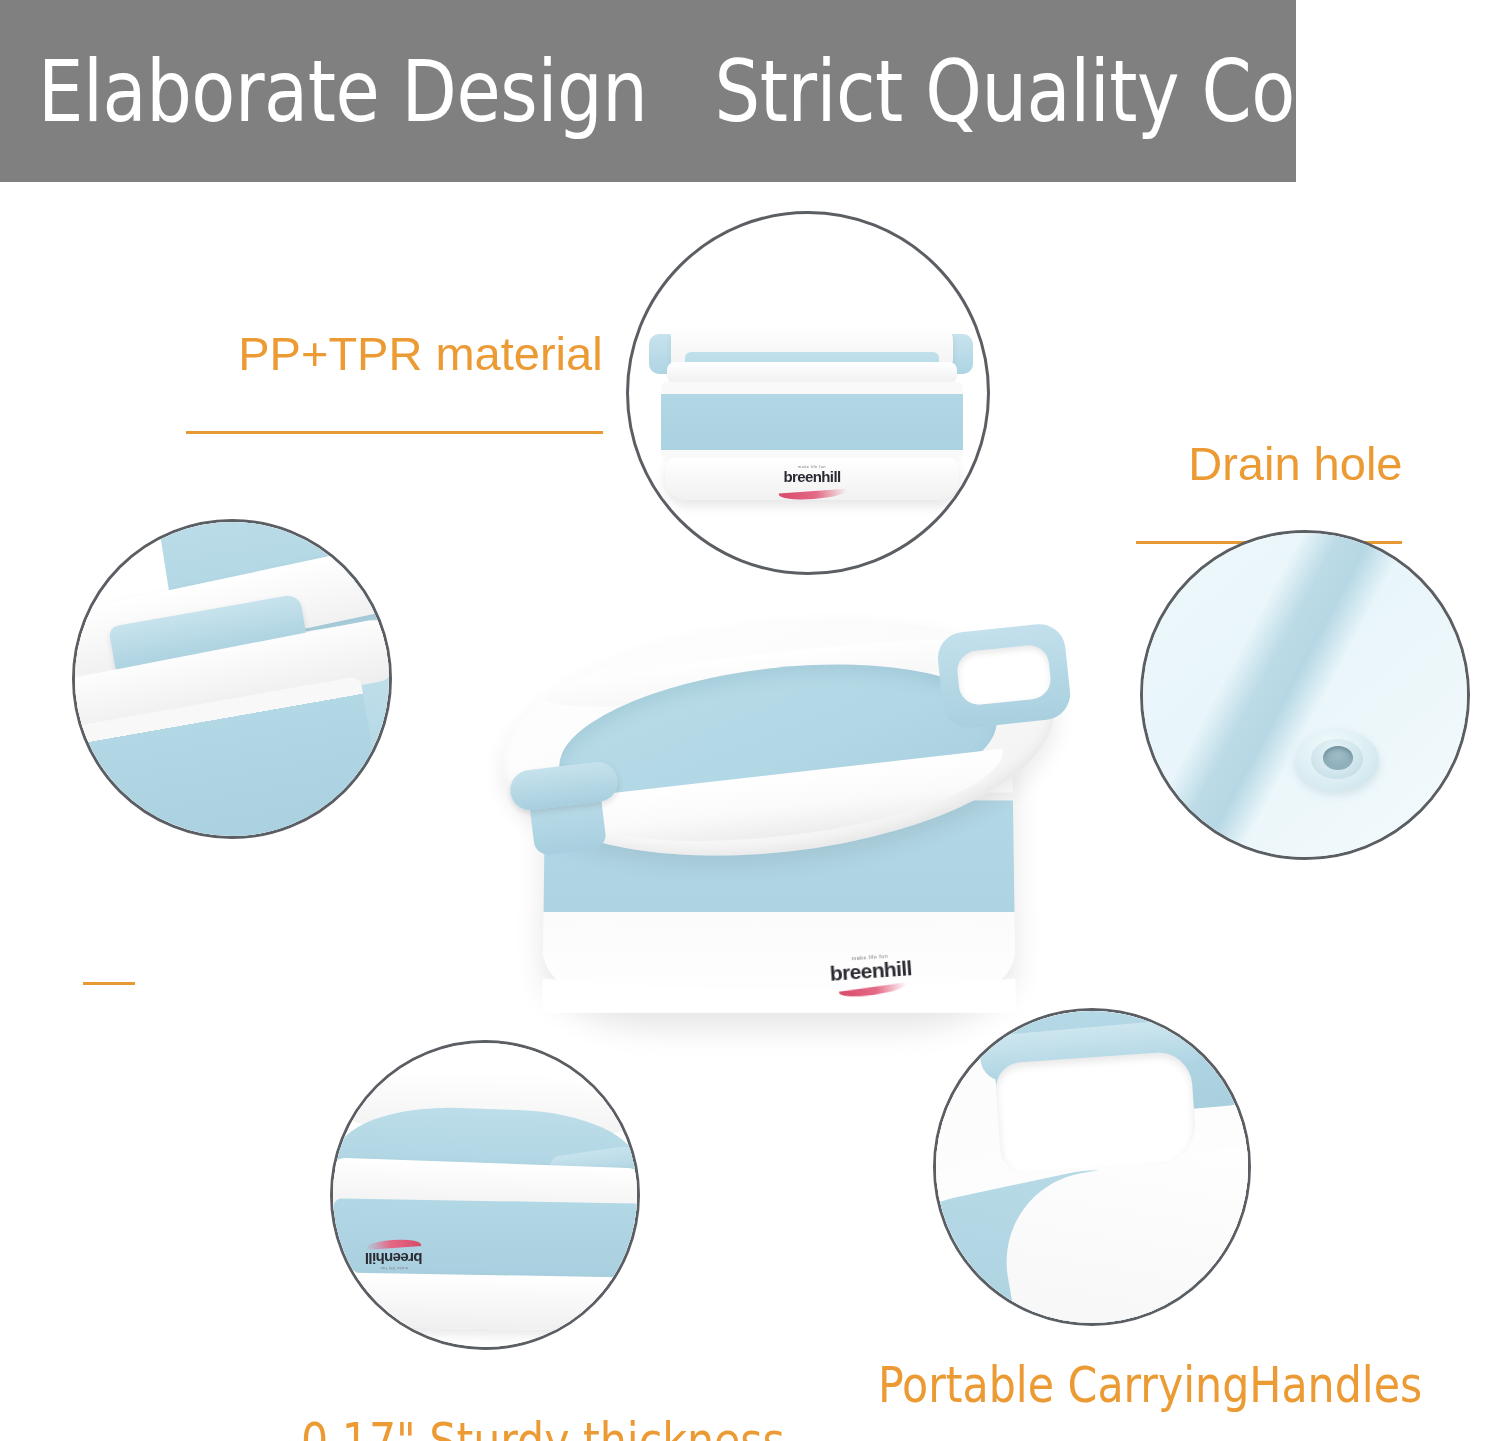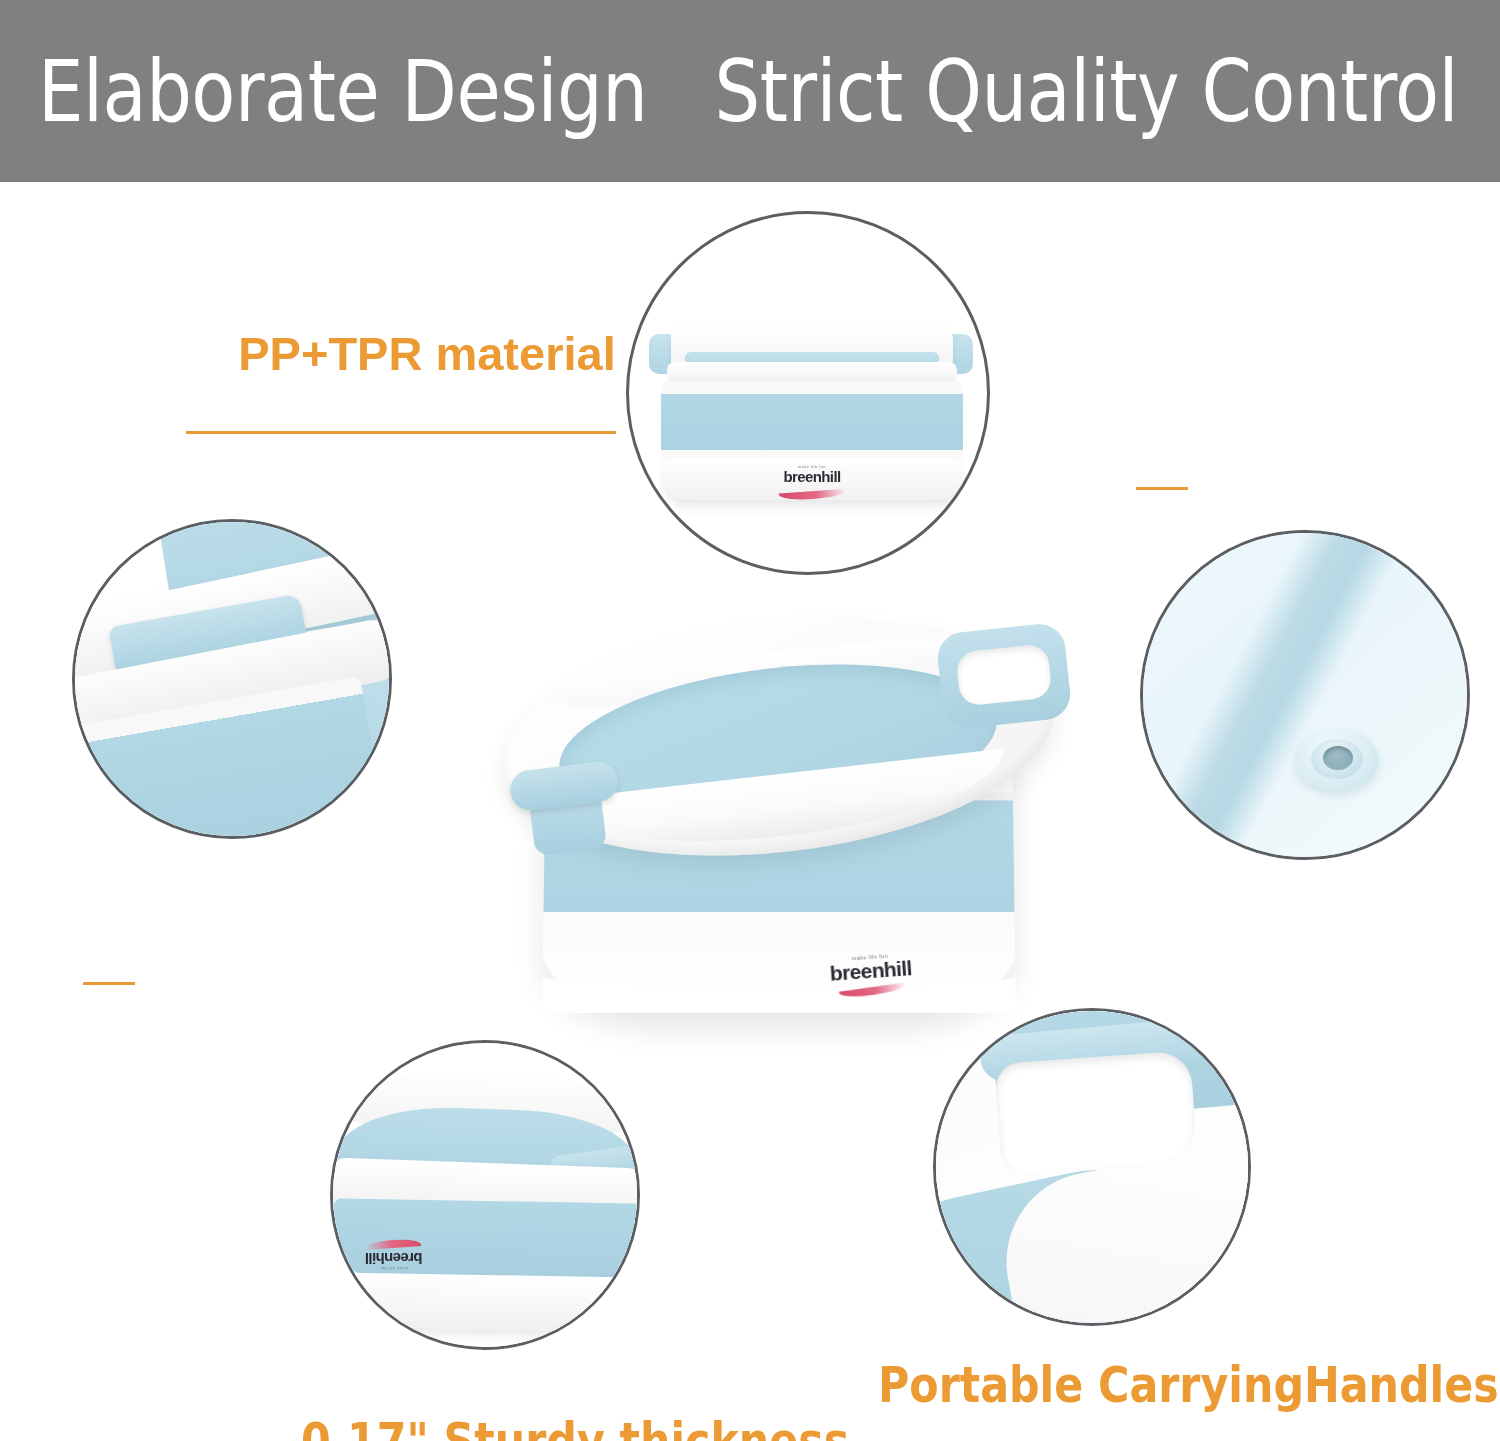--- a/index.html
+++ b/index.html
@@ -8,42 +8,42 @@
     width:1500px;height:1441px;
     background:#ffffff;
     font-family:"Liberation Sans", sans-serif;
     overflow:hidden;
     position:relative;
   }
   #stage{position:relative;width:1500px;height:1441px;background:#fff;overflow:hidden;}
 
   
   .banner{
-    position:absolute;left:0;top:0;width:1500px;height:182px;
+    position:absolute;left:0;top:0;width:1296px;height:182px;
     background:#808080;
   }
   .banner-text{
     position:absolute;left:38px;top:36px;width:1440px;height:110px;
     color:#ffffff;
     font-family:"Liberation Sans Narrow","DejaVu Sans Condensed","Liberation Sans", sans-serif;
     font-size:86px;
     line-height:110px;
     font-weight:400;
     letter-spacing:-0.5px;
     transform:scaleX(0.93);
     transform-origin:left center;
     white-space:pre;
   }
 
   
   .caption{
     position:absolute;
     color:#EC9A33;
     font-family:"Liberation Sans", sans-serif;
-    font-weight:700;
+    font-weight:400;
     white-space:pre;
     line-height:1.0;
   }
   .caption .txt{display:inline-block;padding-bottom:7px;}
   .caption .rule{
     display:block;height:3px;background:#E79A33;width:100%;
   }
   .cap-narrow .txt{
     font-family:"Liberation Sans Narrow","DejaVu Sans Condensed","Liberation Sans", sans-serif;
     transform:scaleX(0.95);transform-origin:left center;
@@ -379,20 +379,21 @@
   <div class="banner">
     <div class="banner-text">Elaborate Design   Strict Quality Control</div>
   </div>
 
   <div class="caption" id="cap-material">
     <span class="txt">PP+TPR material</span>
     <span class="rule"></span>
   </div>
 
   <div class="caption" id="cap-drain">
+    <span class="txt">Drain hole</span>
     <span class="rule"></span>
   </div>
 
   <div class="caption" id="cap-smooth">
     <span class="rule"></span>
   </div>
 
   <div class="caption cap-narrow" id="cap-thickness">
     <span class="txt">0.17" Sturdy thickness</span>
     

